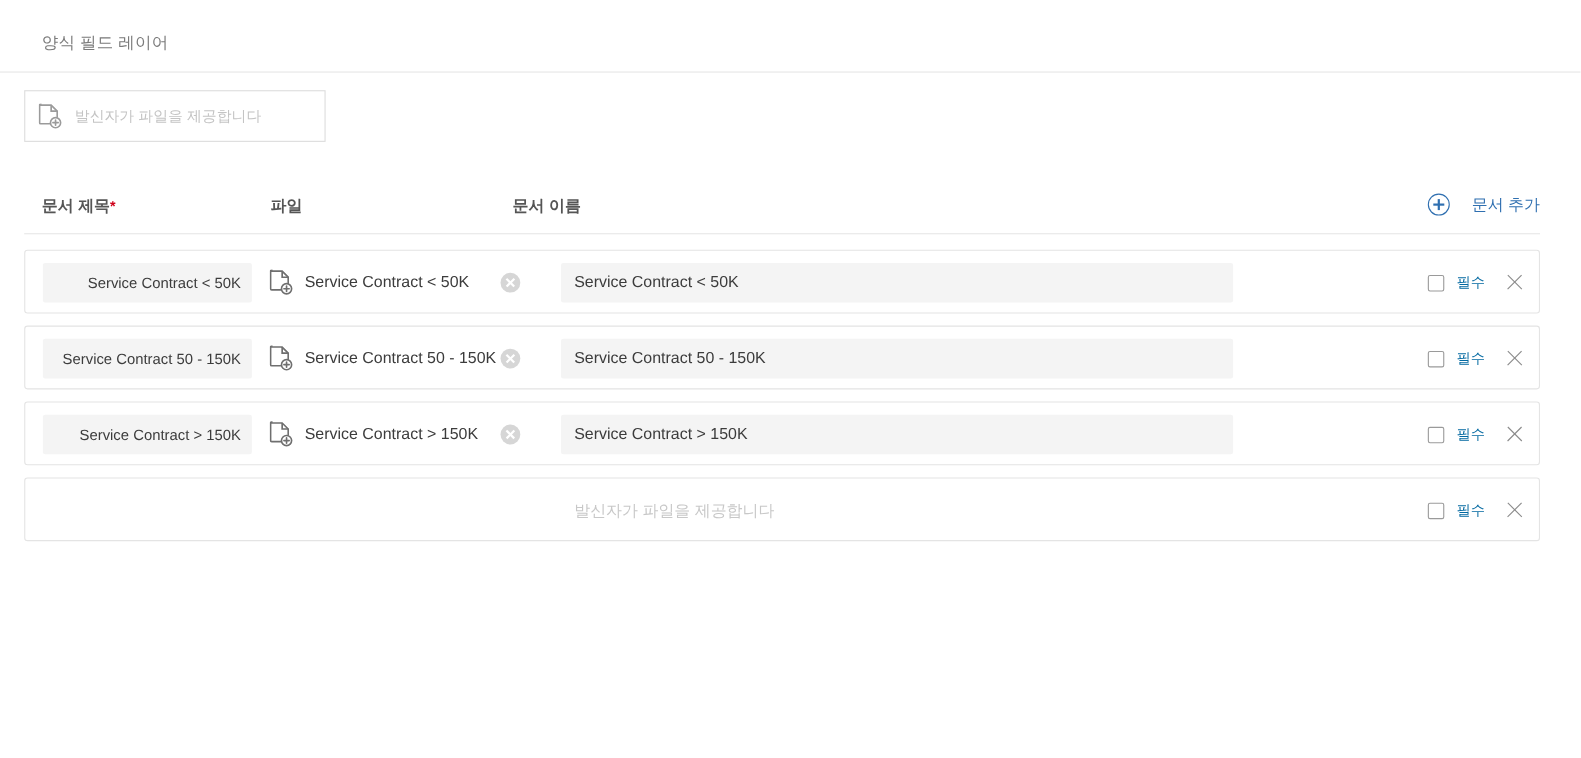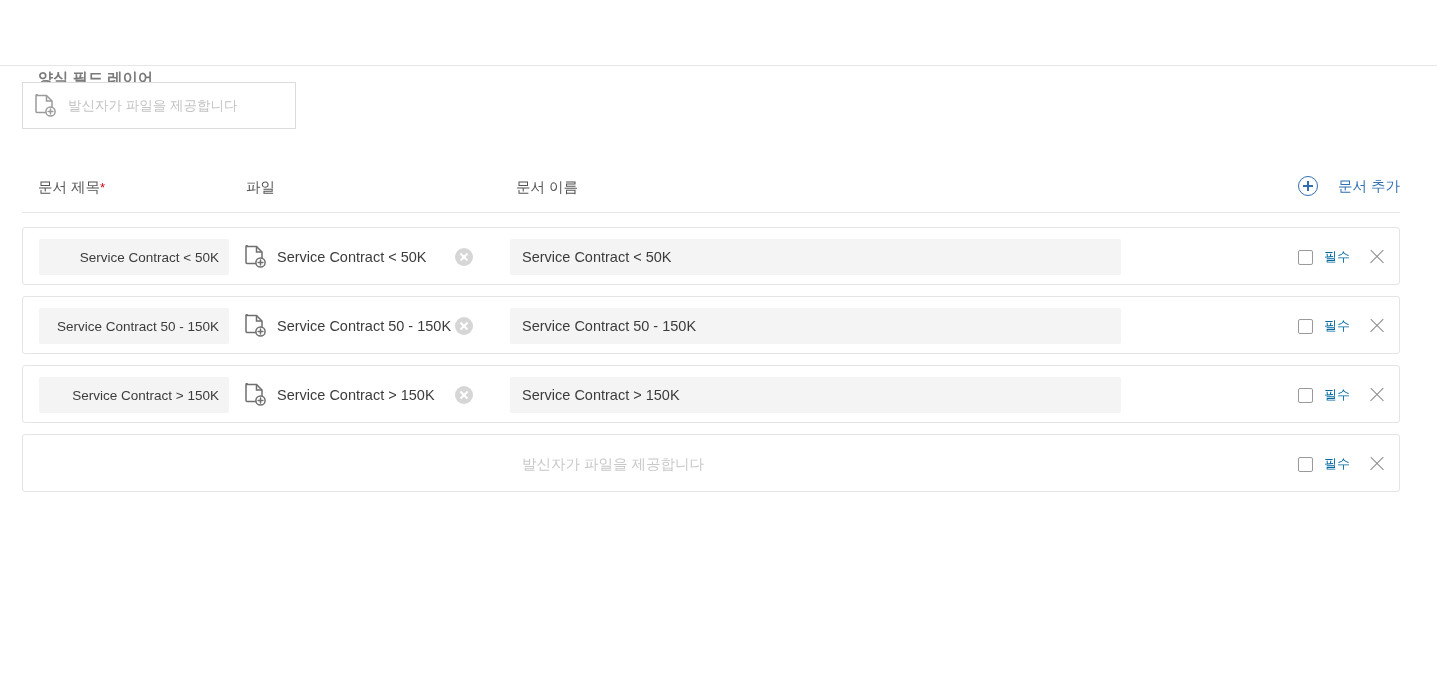--- a/index.html
+++ b/index.html
@@ -12,21 +12,21 @@
   }
   .page { position: relative; width: 1437px; height: 689px; overflow: hidden; }
 
   
   .section-header {
     position: absolute; left: 0; top: 0; width: 1437px; height: 66px;
     border-bottom: 1px solid #e6e6e6;
   }
   .section-title {
     position: absolute; left: 38px; top: 30px;
-    font-size: 15px; font-weight: bold; color: #7a7a7a; letter-spacing: .2px; margin-top: 39px;
+    font-size: 15px; font-weight: normal; color: #7a7a7a; letter-spacing: .2px;
   }
 
   
   .top-file-box {
     position: absolute; left: 22px; top: 82px;
     width: 274px; height: 47px;
     border: 1px solid #dcdcdc; background: #ffffff;
     display: flex; align-items: center; padding-left: 12px;
   }
   .top-file-ph {
@@ -34,26 +34,26 @@
     white-space: nowrap; overflow: hidden;
   }
 
   
   .file-icon { display: inline-block; width: 22px; height: 24px; flex: none; line-height: 0; }
   .file-icon svg { display: block; }
 
   
   .col-head {
     position: absolute; top: 178px;
-    font-size: 14.5px; color: #555555; font-weight: normal;
+    font-size: 14.5px; color: #555555; font-weight: bold;
     white-space: nowrap;
   }
   .col-head.c1 { left: 38px; }
   .col-head.c2 { left: 246px; }
-  .col-head.c3 { left: 516px; }
+  .col-head.c3 { left: 466px; }
   .req-star { color: #d0021b; font-size: 13px; }
 
   .add-doc {
     position: absolute; right: 37px; top: 176px;
     display: flex; align-items: center; gap: 20px;
     color: #2f6fb0; font-size: 14.5px; cursor: pointer; white-space: nowrap;
   }
   .add-doc .plus-circle {
     width: 20px; height: 20px; border: 1.6px solid #2f6fb0; border-radius: 50%;
     position: relative; flex: none;

